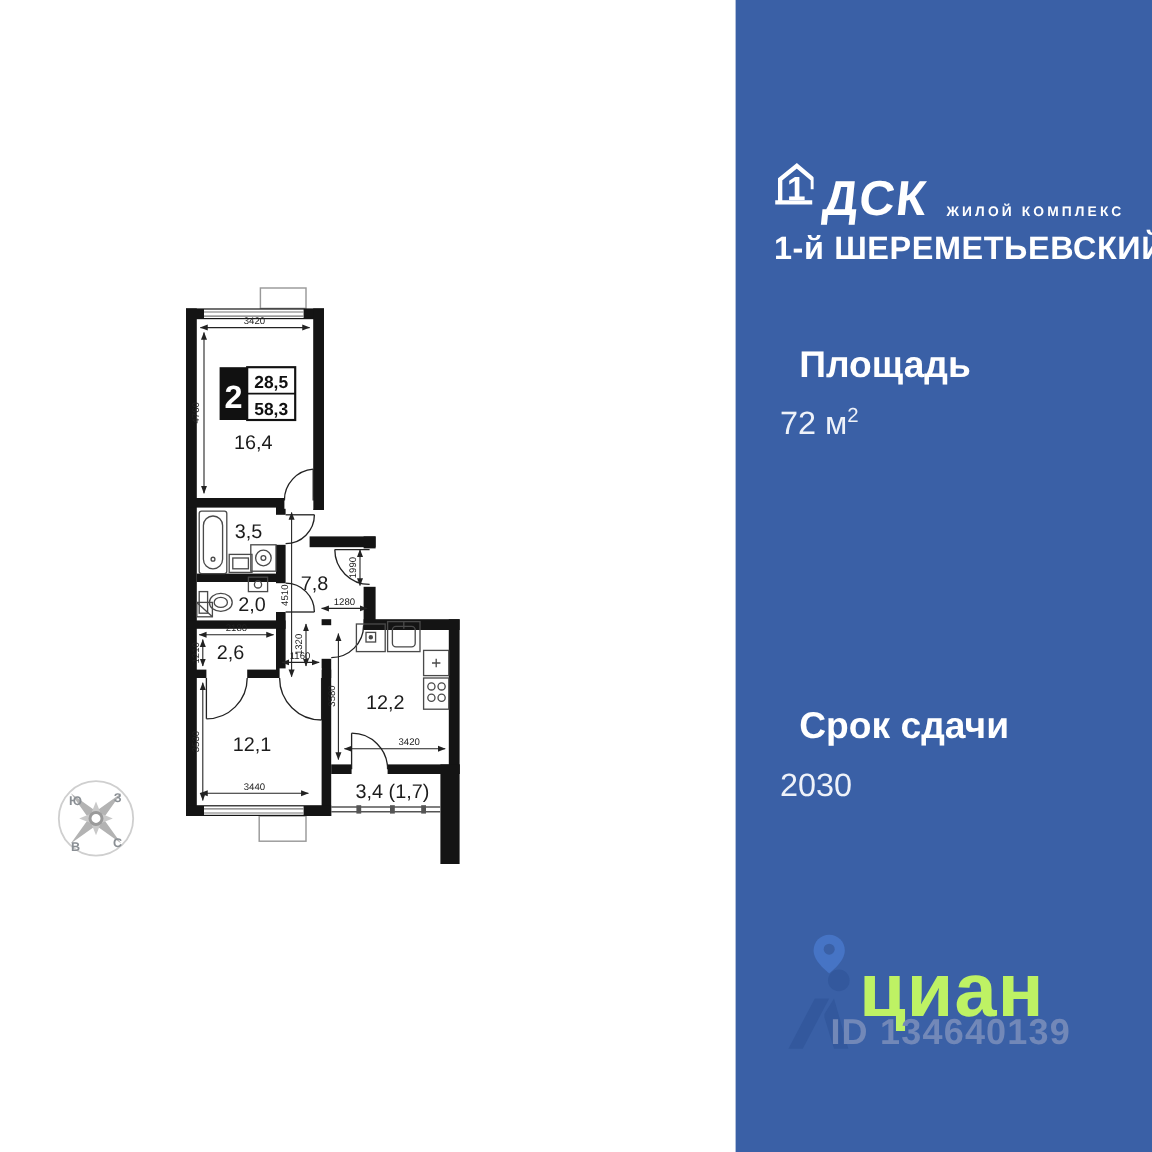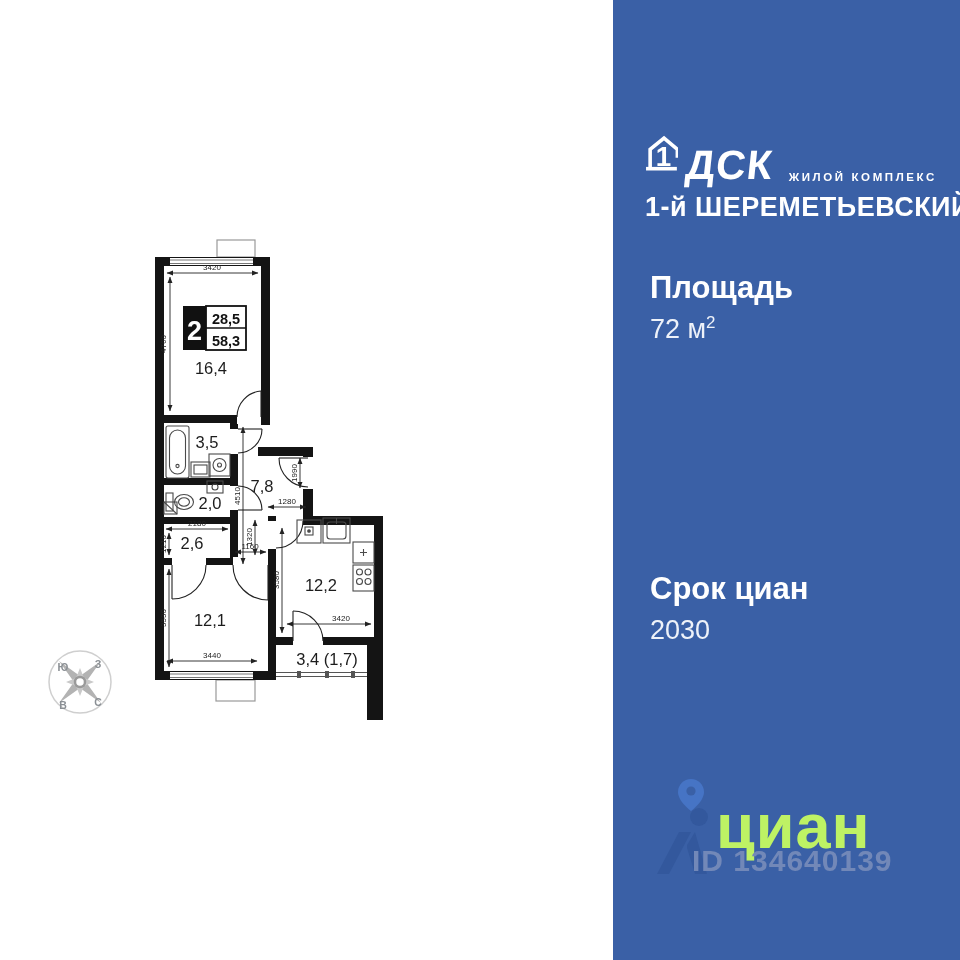--- a/index.html
+++ b/index.html
@@ -9,21 +9,21 @@
   
   .panel{position:absolute;left:613px;top:0;width:347px;height:960px;background:#3a60a6;color:#fff;}
   .logo-block{position:absolute;left:32px;top:116px;width:292px;display:flex;flex-direction:column;}
   .logo-row{display:flex;align-items:flex-end;}
   .logo-dsk{font-size:41px;font-weight:800;transform:skewX(-6deg);letter-spacing:1px;
             margin-left:8px;margin-bottom:2px;line-height:1;}
   .logo-tagline{font-size:11.5px;font-weight:700;letter-spacing:2.6px;margin-left:16px;
                 margin-bottom:5px;white-space:nowrap;}
   .logo-name{font-size:27px;font-weight:800;margin-top:4px;letter-spacing:.5px;white-space:nowrap;}
   .sec{position:absolute;left:37px;}
-  .sec h3{margin:0;font-size:31px;font-weight:700;line-height:1.05;}
+  .sec h3{margin:16px;font-size:31px;font-weight:700;line-height:1.05;}
   .sec .val{font-size:27px;font-weight:400;margin-top:8px;color:#eef2f9;line-height:1.22;}
   .sec .val sup{font-size:17px;}
   .sec-area{top:272px;}
   .sec-finish{top:420px;}
   .sec-deadline{top:573px;}
   
   .wm-pin{position:absolute;left:64px;top:778px;}
   .wm-person{position:absolute;left:40px;top:800px;}
   .wm-brand{position:absolute;left:103px;top:795px;font-size:63px;font-weight:700;
             color:#bef264;letter-spacing:1px;line-height:1;}
@@ -226,21 +226,21 @@
       <div class="logo-name">1-й ШЕРЕМЕТЬЕВСКИЙ</div>
     </div>
 
     <div class="sec sec-area">
       <h3>Площадь</h3>
       <div class="val"><span>72 м</span><sup>2</sup></div>
     </div>
 
 
     <div class="sec sec-deadline">
-      <h3>Срок циан</h3>
+      <h3>Срок сдачи</h3>
       <div class="val">
         <div>2030</div>
       </div>
     </div>
 
     <svg class="wm-pin" width="28" height="34" viewBox="0 0 28 34">
       <path d="M14,1 C6.8,1 1,6.8 1,14 c0,9.6 13,19 13,19 s13,-9.4 13,-19 C27,6.8 21.2,1 14,1 z" fill="#4674c5"></path>
       <circle cx="14" cy="13" r="4.6" fill="#3a60a6"></circle>
     </svg>
     <svg class="wm-person" width="62" height="76" viewBox="0 0 62 76">

